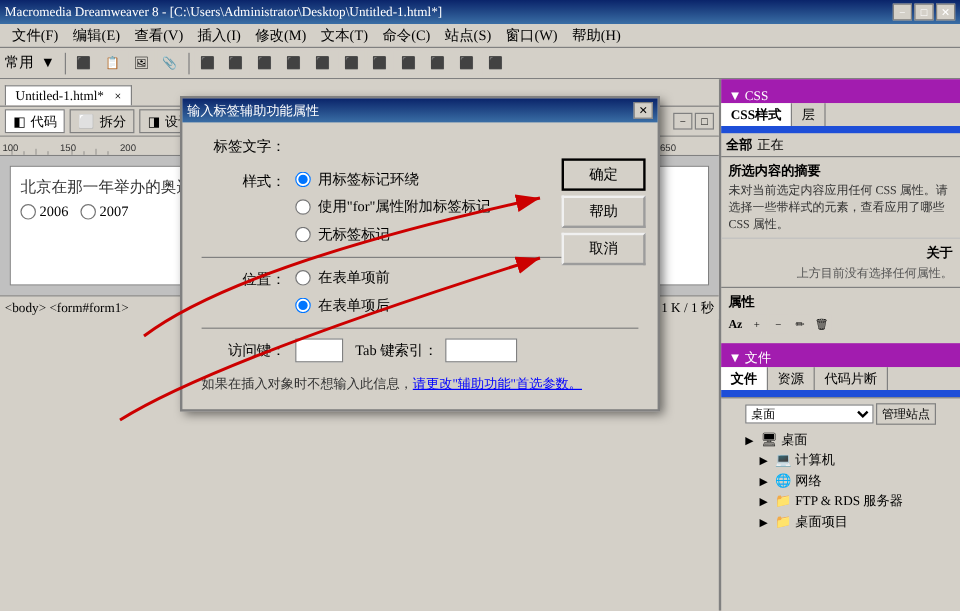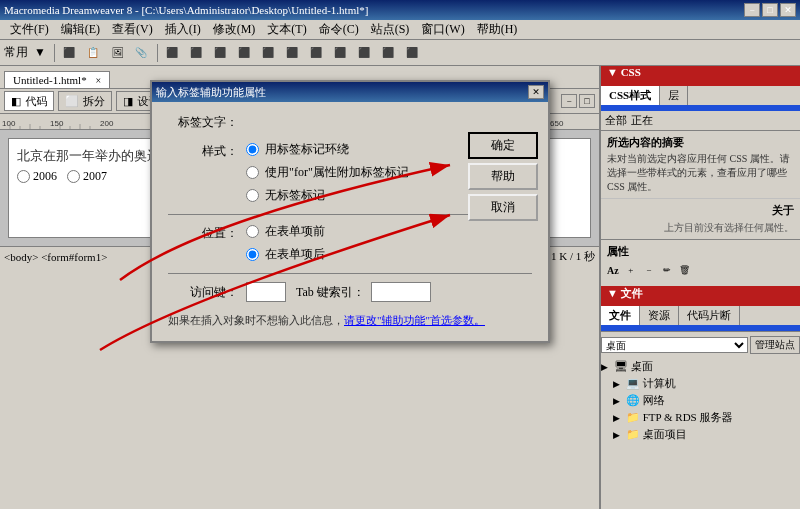--- a/index.html
+++ b/index.html
@@ -187,28 +187,28 @@
 
     
     .right-panel {
       width: 200px;
       background: #d4d0c8;
       display: flex;
       flex-direction: column;
       border-left: 1px solid #808080;
     }
     .panel-header {
-      background: #b91c1c;
+      background: #a21caf;
       color: white;
       height: 20px;
       display: flex;
-      align-items: flex-start;
+      align-items: flex-end;
       padding: 0 6px;
       font-size: 11px;
-      font-weight: bold;
+      font-weight: normal;
     }
     .panel-tabs {
       display: flex;
       background: #d4d0c8;
       border-bottom: 6px solid #1d4ed8;
     }
     .panel-tab {
       padding: 2px 8px;
       font-size: 11px;
       cursor: pointer;
@@ -237,21 +237,21 @@
 
     .properties-section {
       padding: 4px 6px;
       font-size: 11px;
       border-top: 1px solid #808080;
     }
     .props-title { font-weight: bold; margin-bottom: 3px; }
 
     .files-section {
       flex: 1;
-      padding: 4px 0;
+      padding: 4px 20px;
       font-size: 11px;
       border-top: 1px solid #808080;
     }
     .files-toolbar { display: flex; align-items: center; gap: 2px; margin-bottom: 4px; }
     .files-combo {
       background: white;
       border: 1px solid #808080;
       height: 16px;
       font-size: 10px;
       flex: 1;
@@ -509,21 +509,21 @@
 
   <div class="right-panel">
     <div class="panel-header">
       <span>▼ CSS</span>
     </div>
     <div class="panel-tabs">
       <div class="panel-tab active">CSS样式</div>
       <div class="panel-tab">层</div>
     </div>
     <div style="display:flex;gap:4px;padding:2px 4px;border-bottom:1px solid #808080;">
-      <span style="font-size:11px;cursor:pointer;font-weight:normal;">全部</span>
+      <span style="font-size:11px;cursor:pointer;font-weight:bold;">全部</span>
       <span style="font-size:11px;cursor:pointer;">正在</span>
     </div>
     <div class="panel-section">
       <div class="panel-section-title">所选内容的摘要</div>
       <div class="panel-section-text">未对当前选定内容应用任何 CSS 属性。请选择一些带样式的元素，查看应用了哪些 CSS 属性。</div>
     </div>
     <div class="panel-about">
       <div class="panel-about-title">关于</div>
       <div class="panel-about-text">上方目前没有选择任何属性。</div>
     </div>

